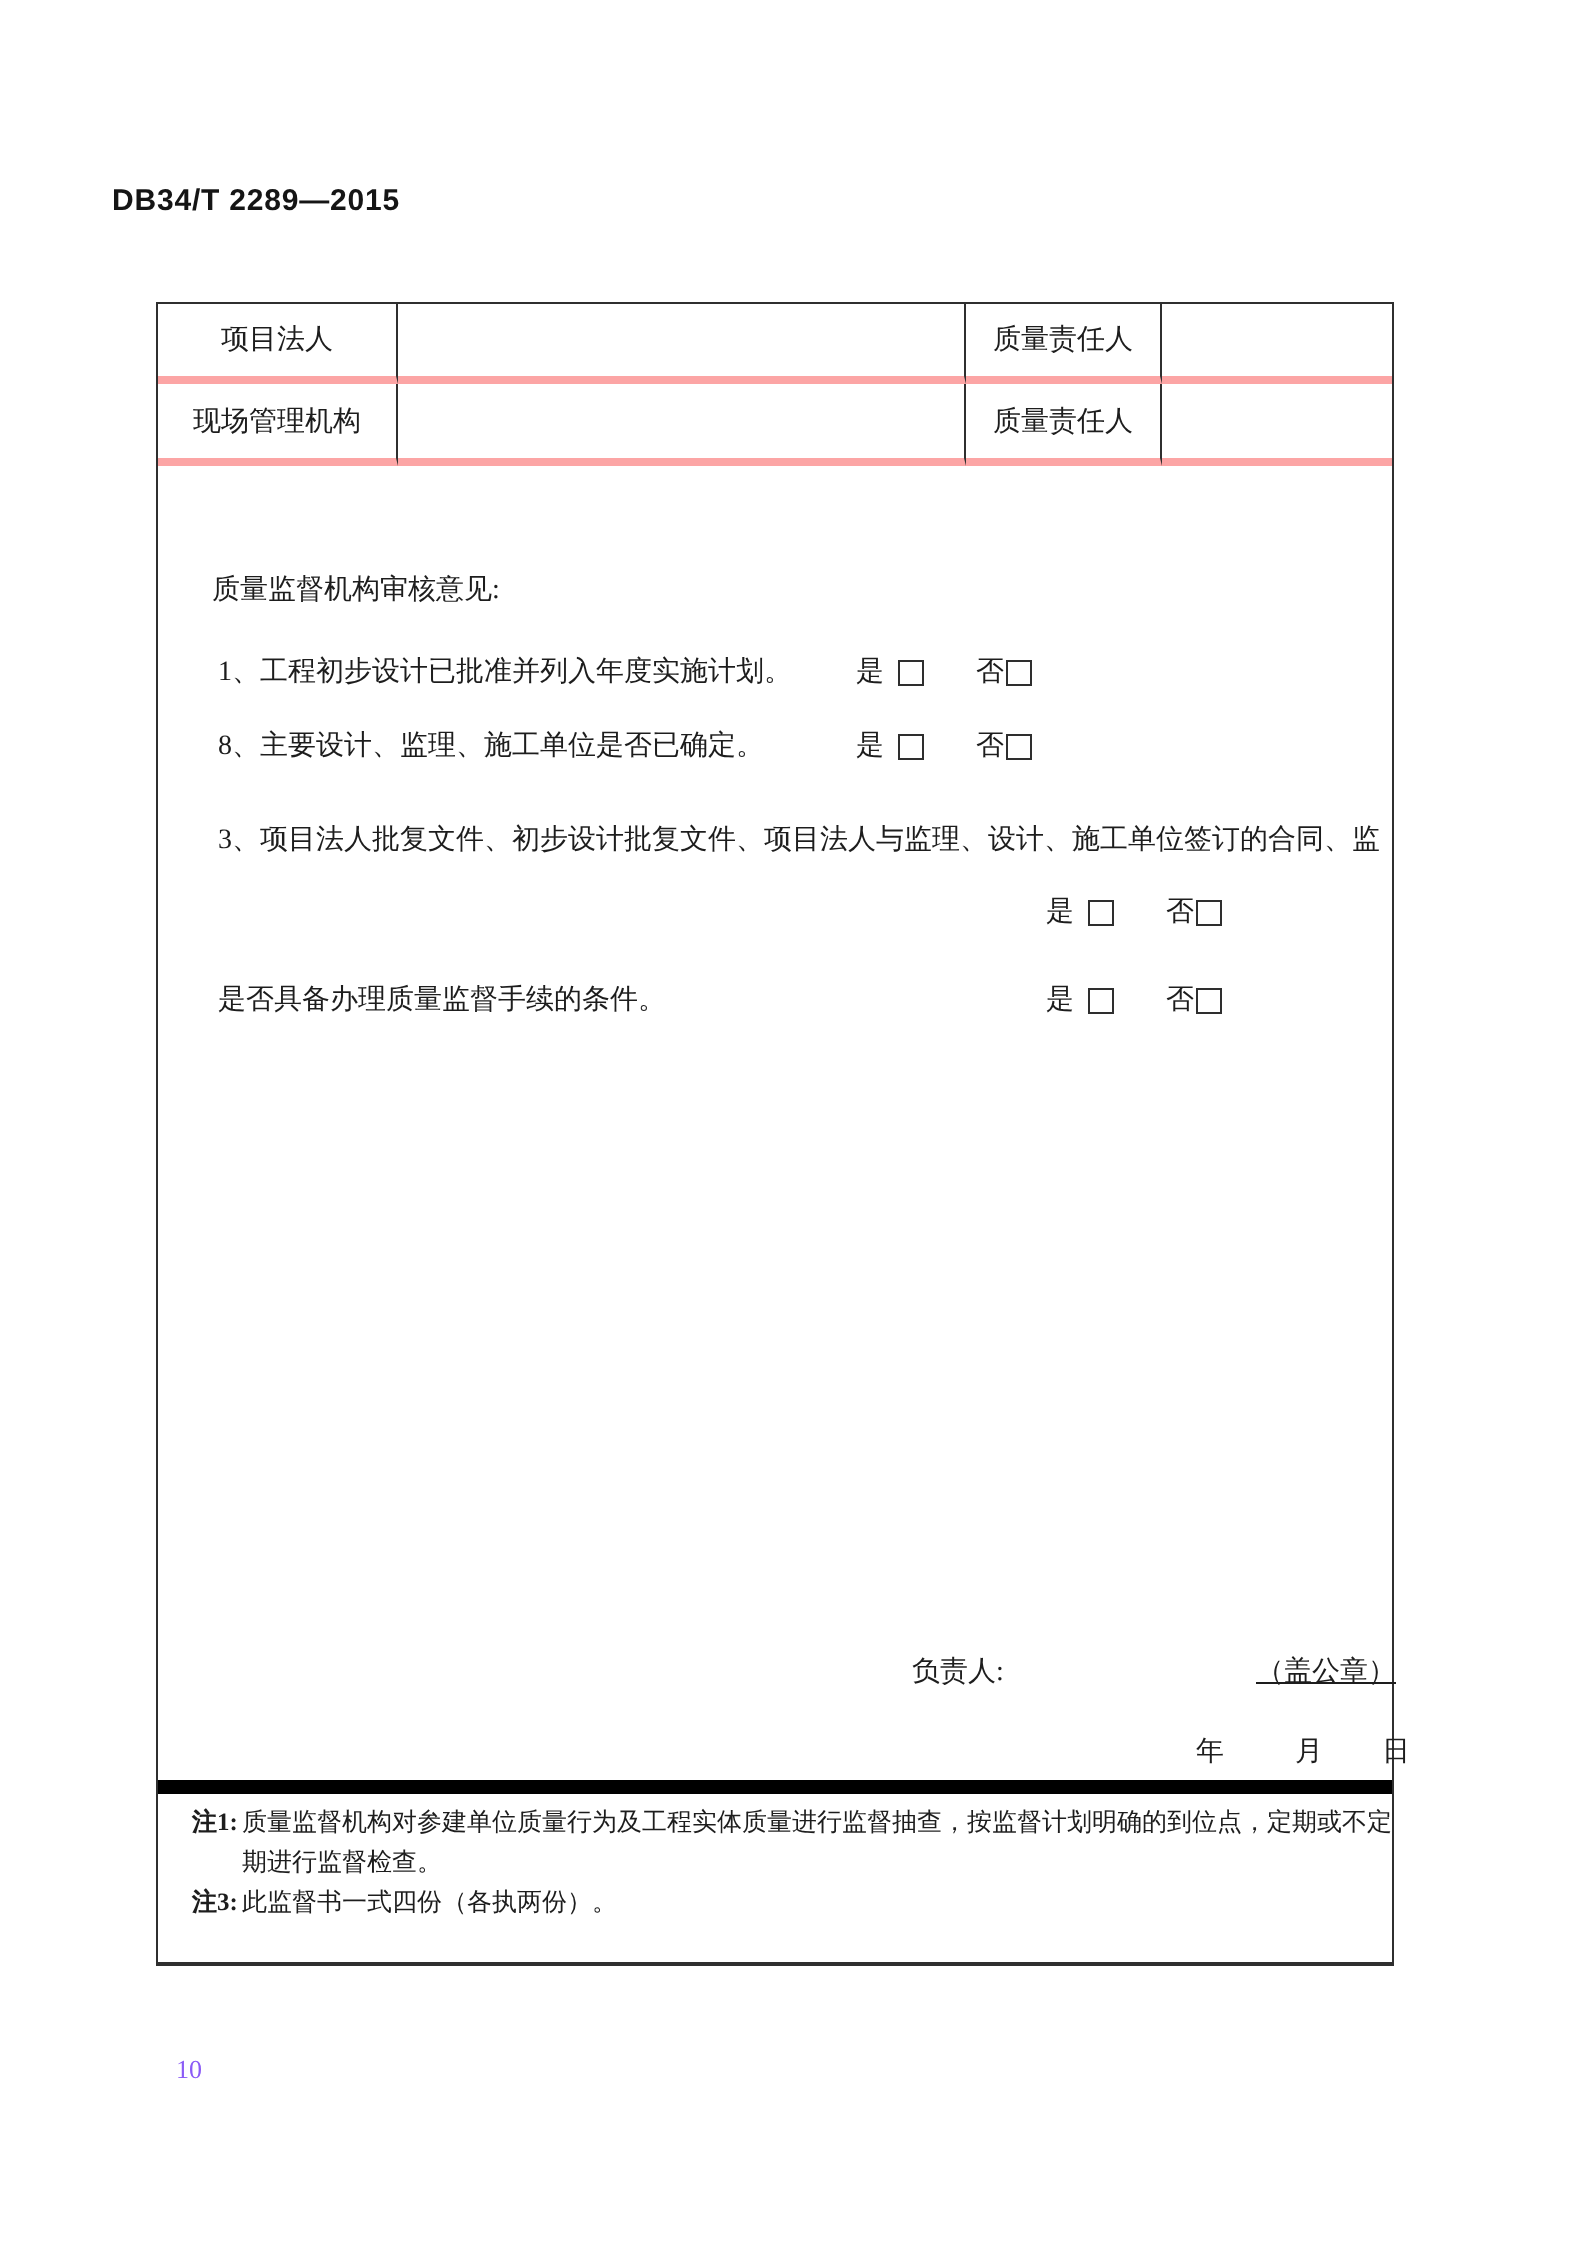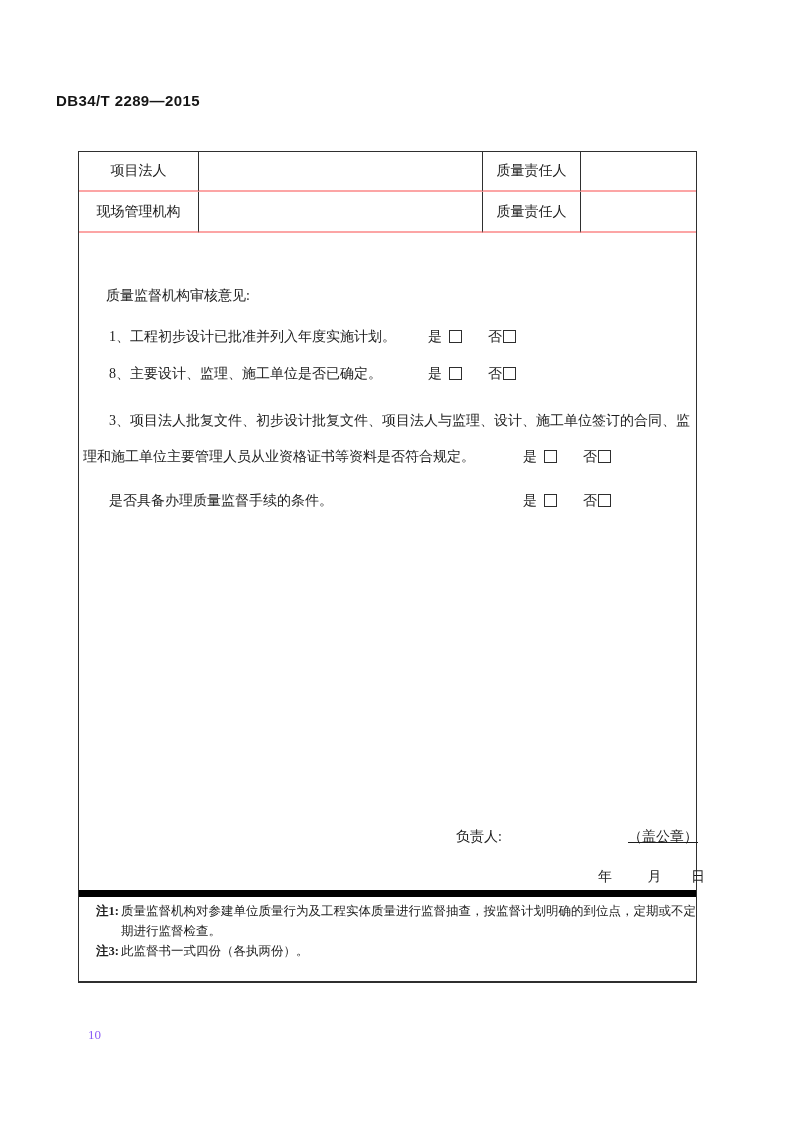--- a/index.html
+++ b/index.html
@@ -13,21 +13,21 @@
     font-family:"Liberation Sans","DejaVu Sans",sans-serif;
     font-weight:700; font-size:15px; letter-spacing:0.4px; color:#151515;
   }
   .form-table {
     position:absolute; left:78px; top:151px; width:619px;
     border:1px solid #2f2f2f; border-bottom-width:2px; box-sizing:border-box;
     background:#ffffff;
   }
   .trow { display:grid; grid-template-columns:120px 284px 98px auto; }
   .trow > div {
-    border-right:1px solid #2f2f2f; border-bottom:2px solid #fca5a5;
+    border-right:1px solid #2f2f2f; border-bottom:4px solid #fca5a5;
     display:flex; align-items:center; justify-content:center;
     font-size:14px; box-sizing:border-box; white-space:nowrap;
   }
   .trow > div:last-child { border-right:none; }
   .trow1 > div { height:40px; }
   .trow2 > div { height:41px; }
   .big-cell {
     position:relative; height:664px; border-bottom:7px solid #000000;
     box-sizing:border-box; font-size:14px;
   }
@@ -89,21 +89,20 @@
 
       <div class="abs" style="left:30px; top:133px;">8、主要设计、监理、施工单位是否已确定。</div>
       <div class="yn" style="left:349px; top:133px;">
         <span>是</span>
         <span class="cb cb-yes"></span>
         <span class="no-label">否</span>
         <span class="cb cb-no"></span>
       </div>
 
       <div class="abs" style="left:30px; top:180px;">3、项目法人批复文件、初步设计批复文件、项目法人与监理、设计、施工单位签订的合同、监</div>
-      <div class="abs" style="left:4px; top:216px;">理和施工单位主要管理人员从业资格证书等资料是否符合规定。</div>
       <div class="yn" style="left:444px; top:216px;">
         <span>是</span>
         <span class="cb cb-yes"></span>
         <span class="no-label">否</span>
         <span class="cb cb-no"></span>
       </div>
 
       <div class="abs" style="left:30px; top:260px;">是否具备办理质量监督手续的条件。</div>
       <div class="yn" style="left:444px; top:260px;">
         <span>是</span>

